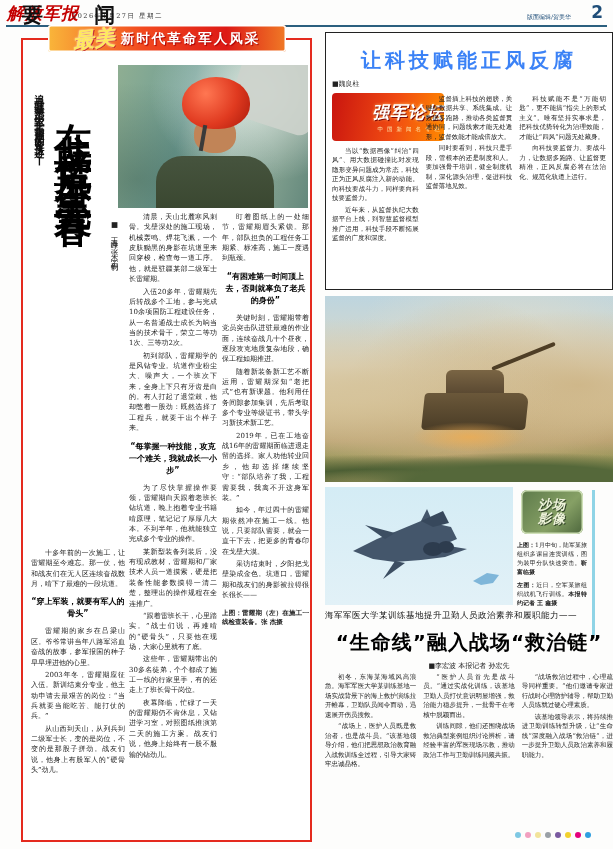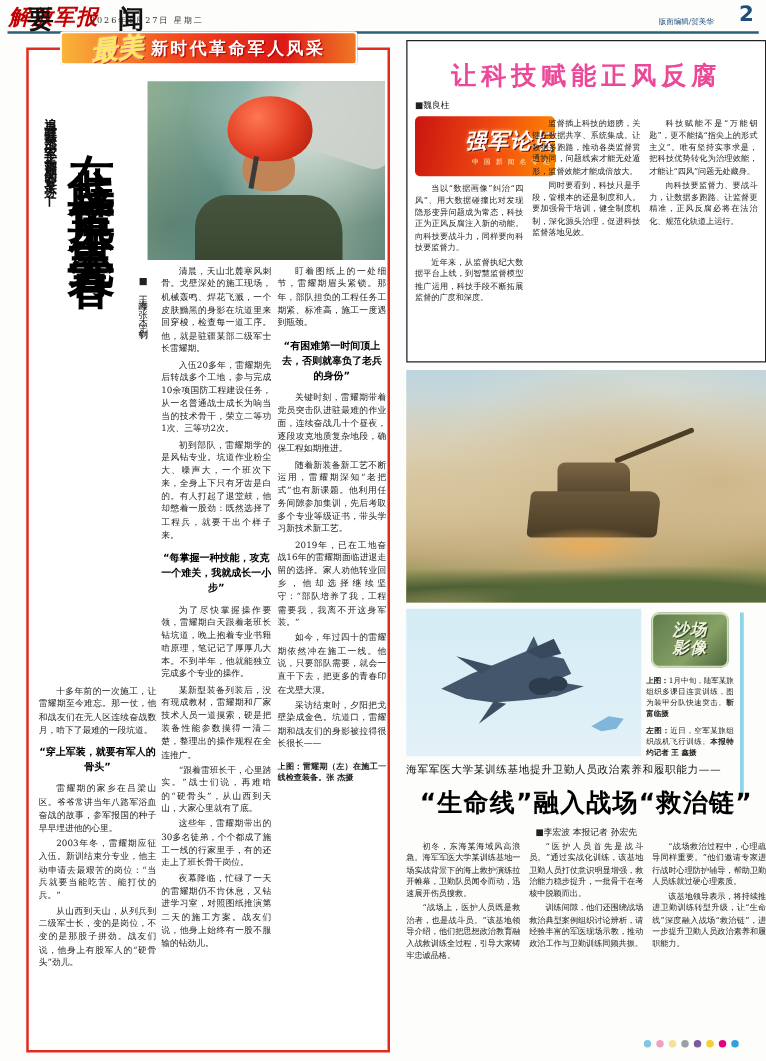--- a/index.html
+++ b/index.html
@@ -66,21 +66,21 @@
   #fcol-mid   { left:106px; top:172px; width:88px; height:624px; }
   #fcol-right { left:199px; top:172px; width:87px; height:624px; }
 
   
   #rightsec { position:absolute; left:325px; top:32px; width:288px; height:817px; }
 
   
   #forum { position:absolute; left:0; top:0; width:288px; height:258px;
     border:1px solid #222; padding:4px 6px; background:#fff;}
   .forum-title { text-align:center; margin-top:10px; font-size:20px; font-weight:bold;
-    letter-spacing:4px; font-family:"DejaVu Sans","Liberation Sans",sans-serif; color:#ec4899;}
+    letter-spacing:4px; font-family:"DejaVu Sans","Liberation Sans",sans-serif; color:#3b82f6;}
   .forum-byline { text-align:left; font-size:7px; margin-top:5px; color:#222;}
   .forum-badge { position:absolute; left:6px; top:60px; width:112px; height:48px;
     border-radius:4px; overflow:hidden;
     background:linear-gradient(100deg,#c9150f,#f04a12 55%,#ff8a00);
     display:flex; flex-direction:column; align-items:flex-end; justify-content:center;}
   .forum-badge .bt { font-size:17px; font-weight:bold; font-style:italic; color:#fff;
     letter-spacing:1px; text-shadow:1px 1px 0 #7e0a05, 0 0 3px #ffd27a;
     font-family:"DejaVu Sans",sans-serif;}
   .forum-badge .bs { font-size:5.5px; color:#ffe9b0; letter-spacing:4px; margin-top:2px;}
   .forum-cols { position:absolute; left:6px; right:6px; top:62px; bottom:6px;
@@ -185,21 +185,21 @@
       <p>从山西到天山，从列兵到二级军士长，变的是岗位，不变的是那股子拼劲。战友们说，他身上有股军人的“硬骨头”劲儿。</p>
     </div>
 
     <div class="fcol" id="fcol-mid">
       <p>清晨，天山北麓寒风刺骨。戈壁深处的施工现场，机械轰鸣、焊花飞溅，一个皮肤黝黑的身影在坑道里来回穿梭，检查每一道工序。他，就是驻疆某部二级军士长雷耀期。</p>
       <p>入伍20多年，雷耀期先后转战多个工地，参与完成10余项国防工程建设任务，从一名普通战士成长为响当当的技术骨干，荣立二等功1次、三等功2次。</p>
       <p>初到部队，雷耀期学的是风钻专业。坑道作业粉尘大、噪声大，一个班次下来，全身上下只有牙齿是白的。有人打起了退堂鼓，他却憋着一股劲：既然选择了工程兵，就要干出个样子来。</p>
       <p class="sub">“每掌握一种技能，攻克一个难关，我就成长一小步”</p>
       <p>为了尽快掌握操作要领，雷耀期白天跟着老班长钻坑道，晚上抱着专业书籍啃原理，笔记记了厚厚几大本。不到半年，他就能独立完成多个专业的操作。</p>
       <p>某新型装备列装后，没有现成教材，雷耀期和厂家技术人员一道摸索，硬是把装备性能参数摸得一清二楚，整理出的操作规程在全连推广。</p>
-      <p>“跟着雷班长干，心里踏实。”战士们说，再难啃的“硬骨头”，从山西到天山，大家心里就有了底。</p>
+      <p>“跟着雷班长干，心里踏实。”战士们说，再难啃的“硬骨头”，只要他在现场，大家心里就有了底。</p>
       <p>这些年，雷耀期带出的30多名徒弟，个个都成了施工一线的行家里手，有的还走上了班长骨干岗位。</p>
       <p>夜幕降临，忙碌了一天的雷耀期仍不肯休息，又钻进学习室，对照图纸推演第二天的施工方案。战友们说，他身上始终有一股不服输的钻劲儿。</p>
     </div>
 
     <div class="fcol" id="fcol-right">
       <p>盯着图纸上的一处细节，雷耀期眉头紧锁。那年，部队担负的工程任务工期紧、标准高，施工一度遇到瓶颈。</p>
       <p class="sub">“有困难第一时间顶上去，否则就辜负了老兵的身份”</p>
       <p>关键时刻，雷耀期带着党员突击队进驻最难的作业面，连续奋战几十个昼夜，逐段攻克地质复杂地段，确保工程如期推进。</p>
       <p>随着新装备新工艺不断运用，雷耀期深知“老把式”也有新课题。他利用任务间隙参加集训，先后考取多个专业等级证书，带头学习新技术新工艺。</p>
       <p>2019年，已在工地奋战16年的雷耀期面临进退走留的选择。家人劝他转业回乡，他却选择继续坚守：“部队培养了我，工程需要我，我离不开这身军装。”</p>

